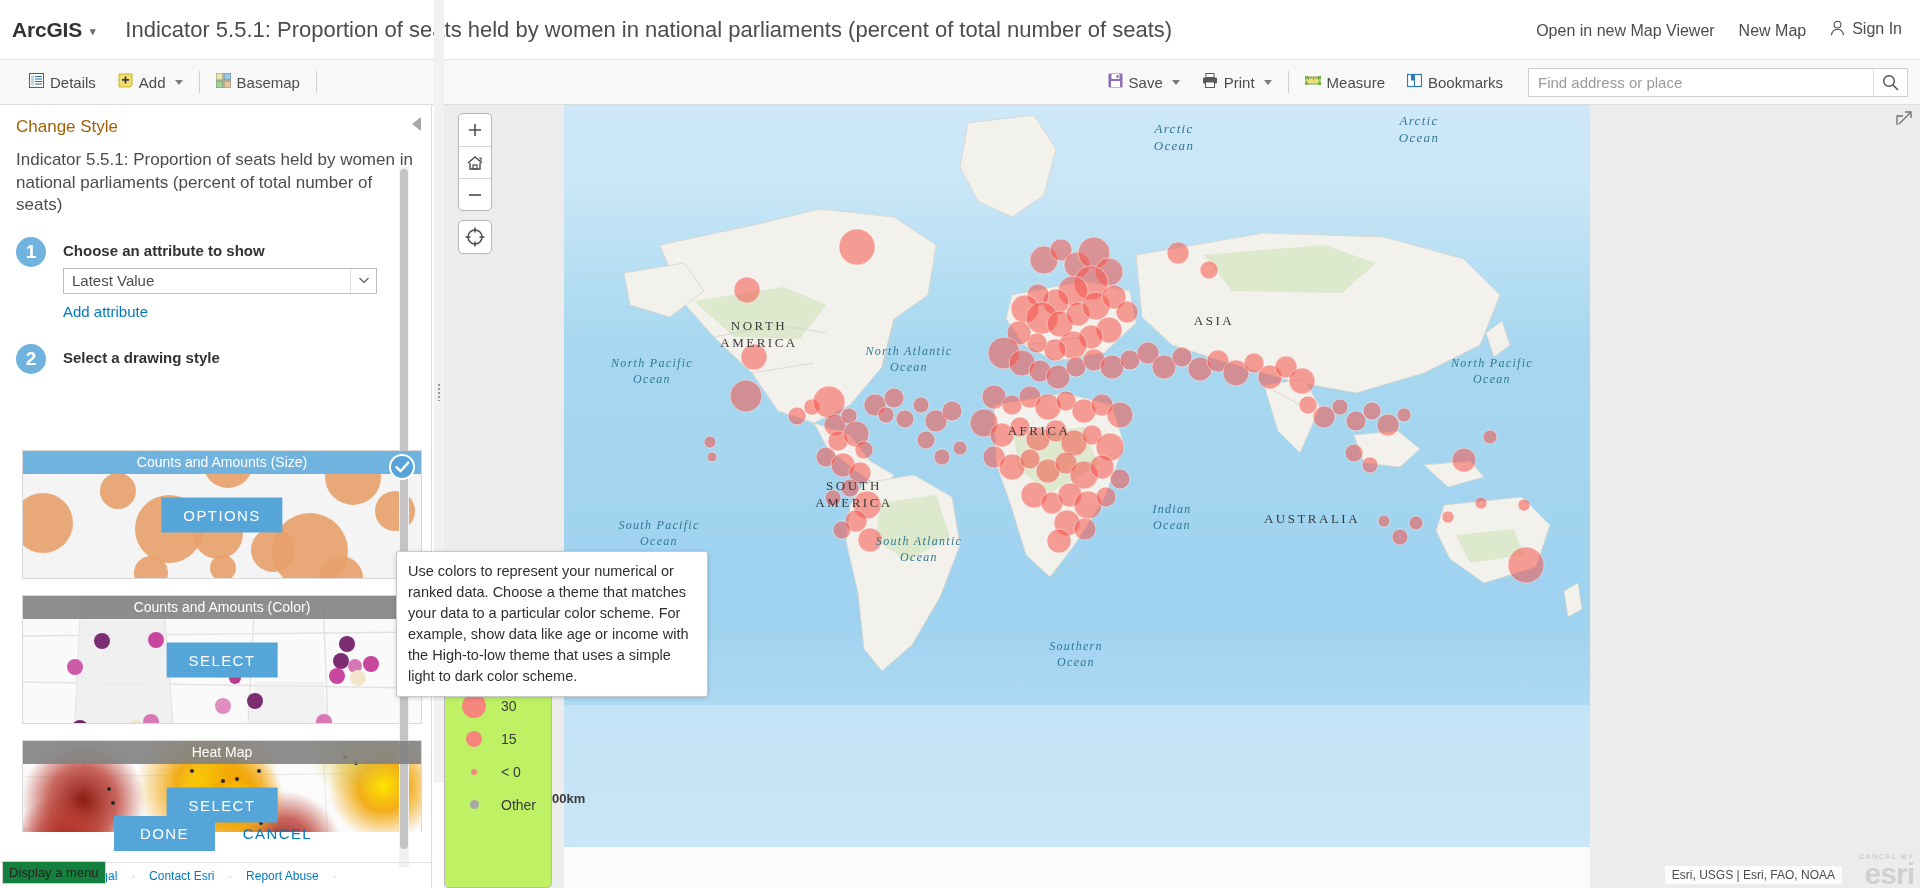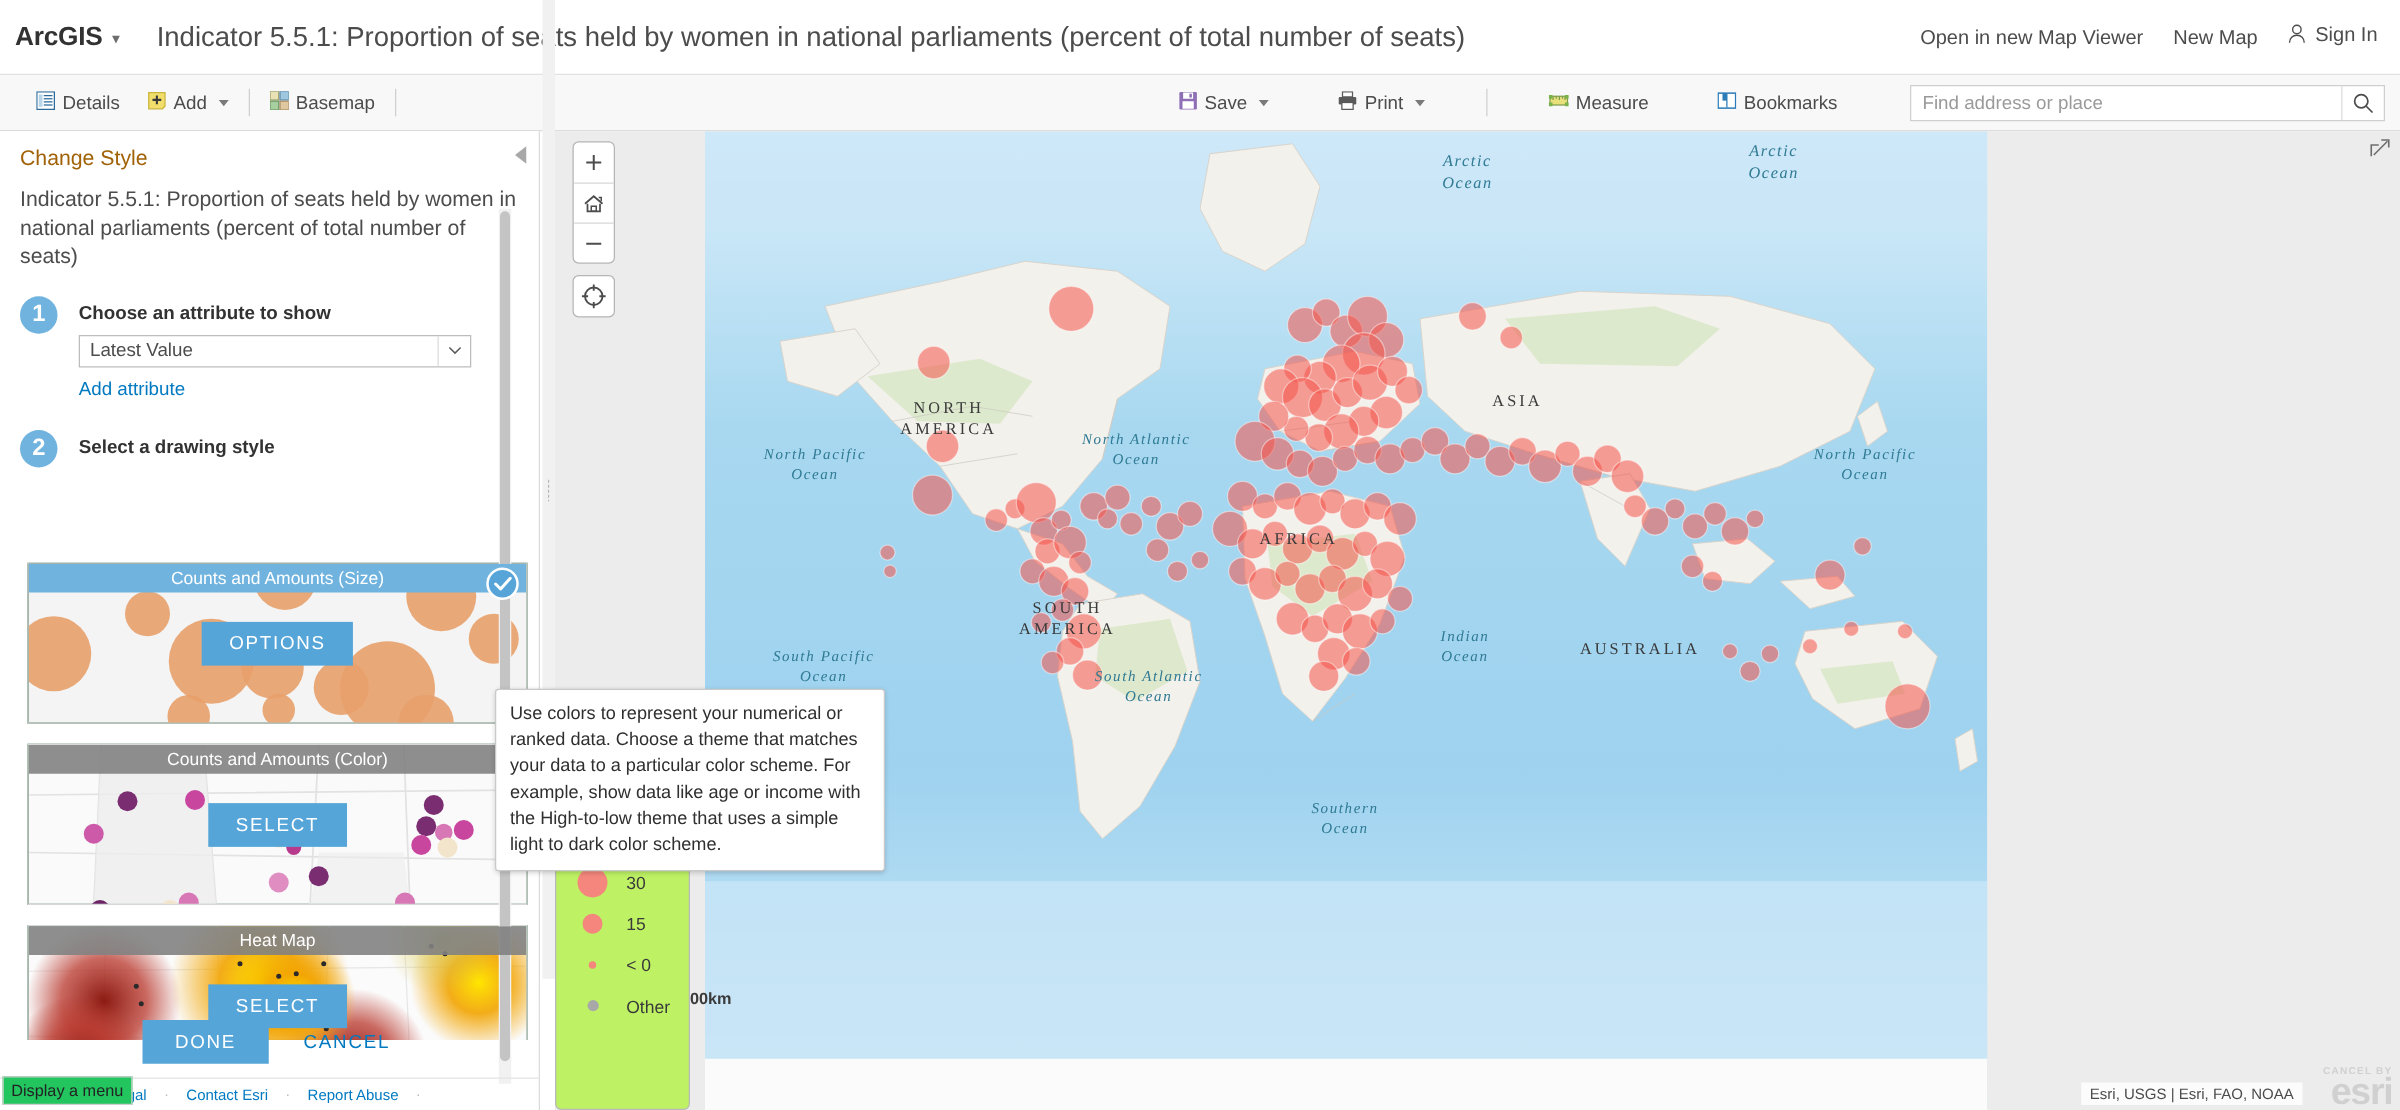--- a/index.html
+++ b/index.html
@@ -48,21 +48,21 @@
     padding: 0 11px; height: 34px; font-size: 15px; color: #4c4c4c;
     cursor: pointer; white-space: nowrap;
   }
   .tb-sep { width: 1px; height: 22px; background: #cfcfcf; margin: 0 5px; }
   .caret-dn {
     width: 0; height: 0; border-left: 4px solid transparent;
     border-right: 4px solid transparent; border-top: 5px solid #7a7a7a;
     margin-left: 3px;
   }
   #tb-left { margin-left: 18px; }
-  #tb-right { margin-left: auto; display: flex; align-items: center; gap: 33px; }
+  #tb-right { margin-left: auto; display: flex; align-items: center; }
 
   
   #search-wrap {
     display: flex; align-items: center; width: 380px; height: 29px;
     border: 1px solid #cfcfcf; background: #fff; margin: 0 12px 0 14px;
   }
   #search-input {
     flex: 1; height: 100%; border: 0; outline: 0; padding: 0 9px;
     font-size: 15px; color: #4c4c4c; font-family: "Liberation Sans", sans-serif;
     background: transparent;
@@ -159,21 +159,21 @@
   #panel-footer {
     position: absolute; left: 0; bottom: 0; width: 432px; height: 26px;
     border-top: 1px solid #e3e3e3; display: flex; align-items: center;
     gap: 14px; padding-left: 88px; font-size: 12px;
   }
   #panel-footer a { color: #0079c1; text-decoration: none; cursor: pointer; }
   .dotsep { color: #b5b5b5; font-size: 11px; }
 
   #display-menu-tip {
     position: absolute; left: 2px; bottom: 4px; z-index: 40;
-    background: #22c55e; border: 1px solid #cfcfcf; color: #222;
+    background: #15803d; border: 1px solid #cfcfcf; color: #222;
     font-size: 13px; padding: 3px 6px;
   }
 
   
   #panel-scrollbar {
     position: absolute; right: 22px; top: 62px; width: 10px; height: 700px;
     background: #f1f1f1;
   }
   #panel-scroll-thumb {
     position: absolute; left: 1px; top: 2px; width: 8px; height: 680px;

